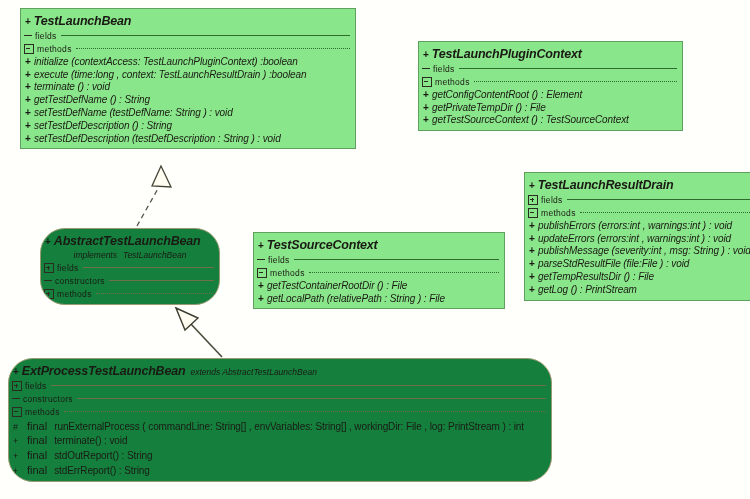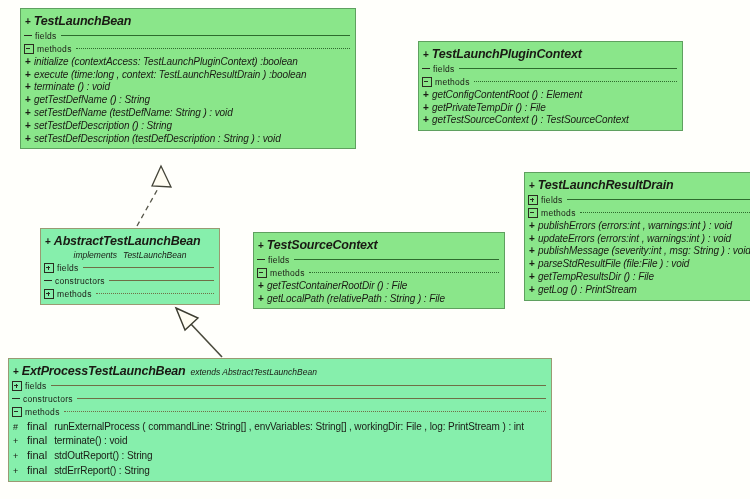--- a/index.html
+++ b/index.html
@@ -36,22 +36,23 @@
     font-size: 9px;
     line-height: 1.28;
     color: #1a1a14;
     overflow: hidden;
   }
   .uml-class.green {
     background: #8ae68a;
     border-color: #5fa05f;
   }
   .uml-class.yellow {
-    background: #86efac;
+    background: #15803d;
     border-color: #9a9a72;
+    border-radius: 25px;
   }
 
   .class-header {
     display: block;
     padding: 2px 6px 1px 4px;
     white-space: nowrap;
   }
   .vis {
     font-size: 10px;
     font-weight: bold;

